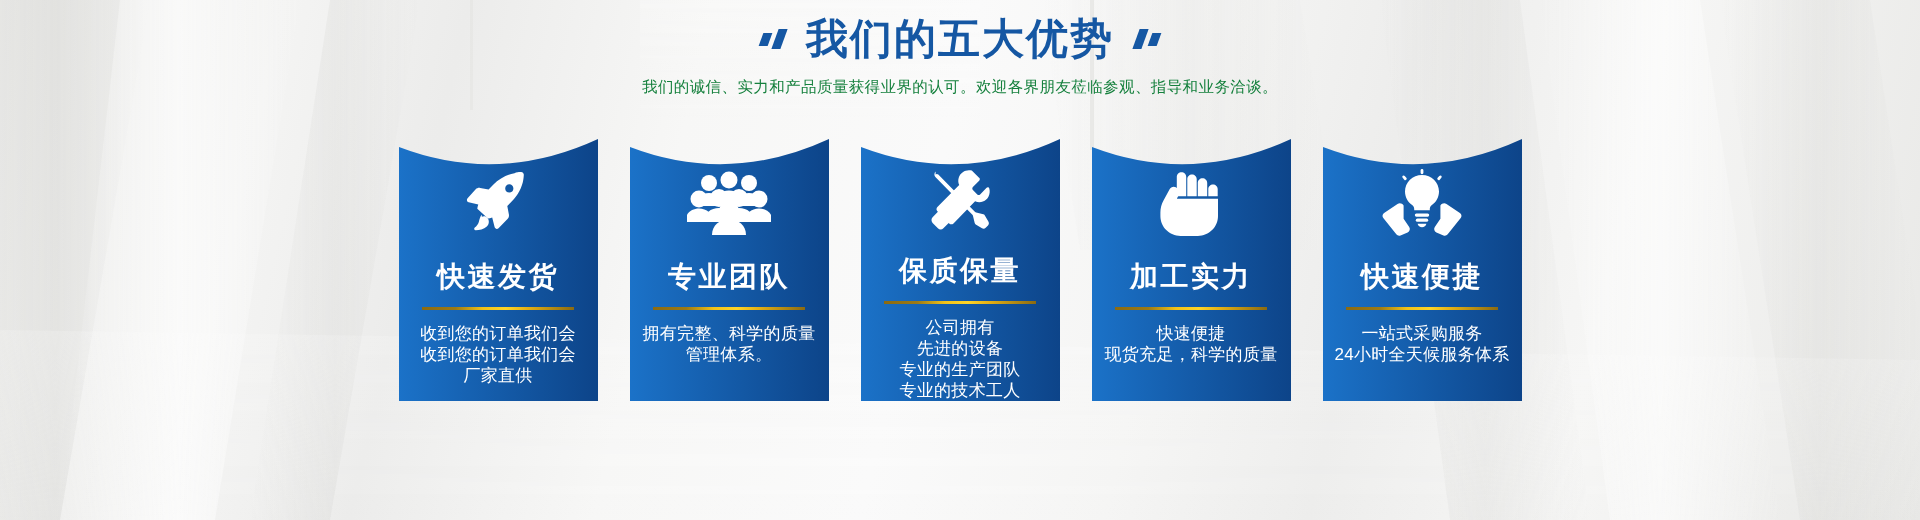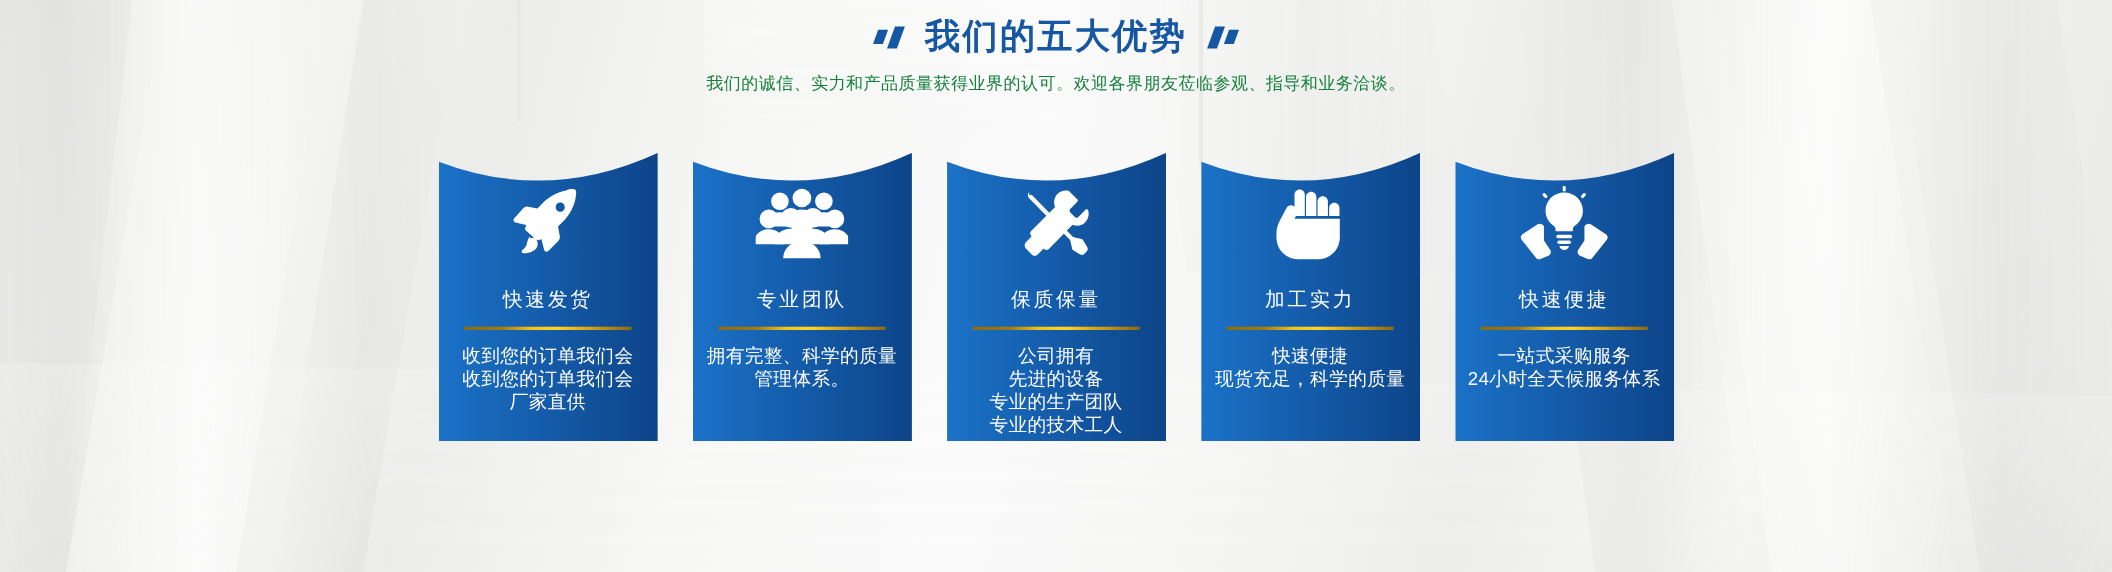--- a/index.html
+++ b/index.html
@@ -28,21 +28,21 @@
     position: absolute; top: 0; left: 0; width: 1920px;
     text-align: center;
     padding-top: 16px;
     z-index: 5;
   }
   .title-row {
     display: flex; align-items: center; justify-content: center;
     gap: 22px;
   }
   .title-text {
-    font-size: 32px;
+    font-size: 42px;
     font-weight: 700;
     color: #1557a3;
     letter-spacing: 2px;
     line-height: 1.1;
     white-space: nowrap;
   }
   .deco { display: flex; align-items: center; gap: 5px; }
   .deco .bar {
     width: 9px; height: 20px;
     background: #1557a3;
@@ -89,22 +89,22 @@
     flex-direction: column;
     align-items: center;
   }
   .icon-box {
     height: 128px;
     display: flex; align-items: center; justify-content: center;
     width: 100%;
   }
   .icon-box svg { display: block; }
   .card-title {
-    font-size: 18px;
-    font-weight: 400;
+    font-size: 28px;
+    font-weight: 700;
     letter-spacing: 2.5px;
     line-height: 1;
     margin-top: -4px;
     white-space: nowrap;
   }
   .divider {
     margin-top: 16px;
     width: 152px;
     height: 3px;
     background: linear-gradient(to right,

